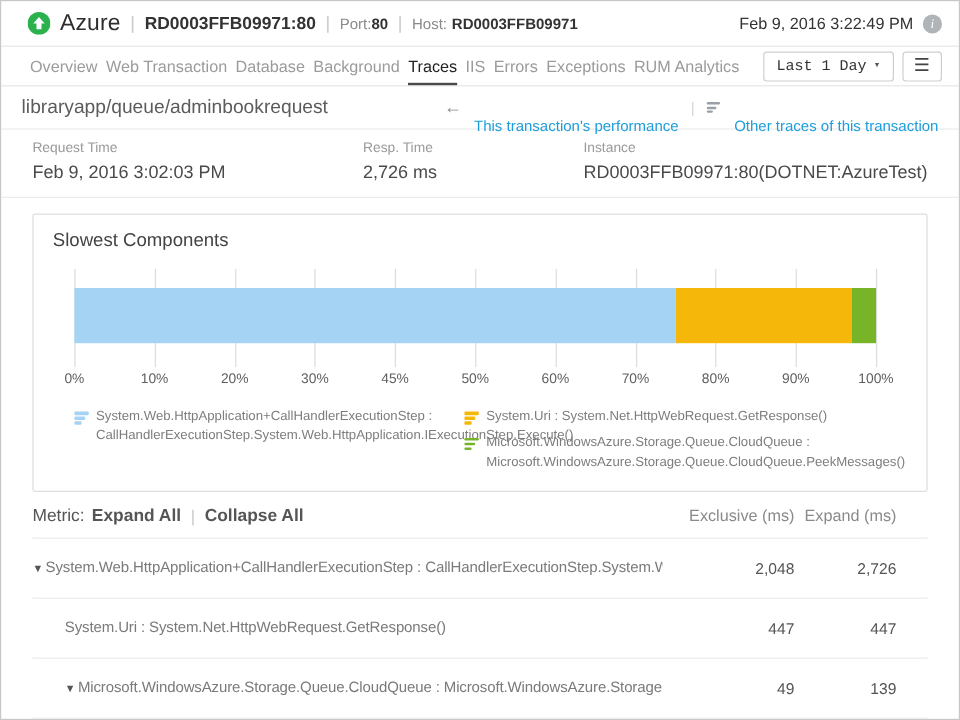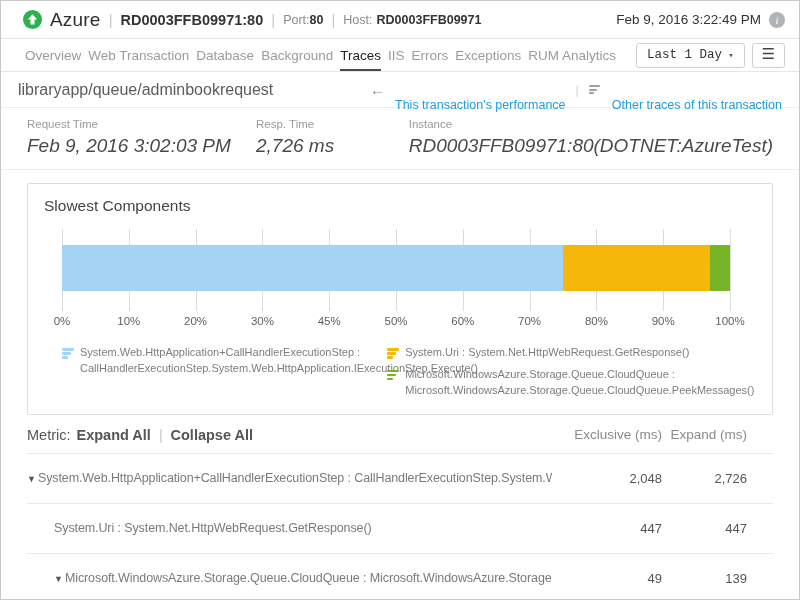--- a/index.html
+++ b/index.html
@@ -43,21 +43,21 @@
   .link { color:#1e9ddc; cursor:pointer; text-decoration:none;margin-top:30px; }
   .link-div { color:#d5d5d5; }
   .bars-icon { display:inline-flex; flex-direction:column; gap:1.5px; margin-right:2px; }
   .bars-icon span { height:2px; background:#9aa0a6; display:block; border-radius:1px; }
   .bars-icon span:nth-child(1){width:11px;} .bars-icon span:nth-child(2){width:8px;} .bars-icon span:nth-child(3){width:5px;}
 
   
   .summary { display:flex; padding:10px 26px 12px; border-bottom:1px solid #ececec; }
   .sum-col1 { width:288px; } .sum-col2 { width:192px; } .sum-col3 { flex:1; }
   .sum-label { font-size:11.5px; color:#9a9a9a; margin-bottom:5px; }
-  .sum-value { font-size:19px; color:#4a4a4a;font-style:italic; }
+  .sum-value { font-size:15px; color:#4a4a4a; }
 
   
   .panel { margin:13px 26px 0; border:1px solid #ddd; border-radius:2px; padding:13px 16px 10px; }
   .panel-title { font-size:15.5px; color:#444; }
   .plot { position:relative; margin:14px 26px 0 18px; height:82px; }
   .gridline { position:absolute; top:0; bottom:0; width:1px; background:#dcdcdc; }
   .stack-bar { position:absolute; left:0; right:0; top:16px; height:46px; display:flex; }
   .seg { height:100%; }
   .ticks { position:relative; margin:4px 26px 0 18px; height:18px; }
   .tick { position:absolute; transform:translateX(-50%); font-size:11.5px; color:#5f5f5f; top:0; }

